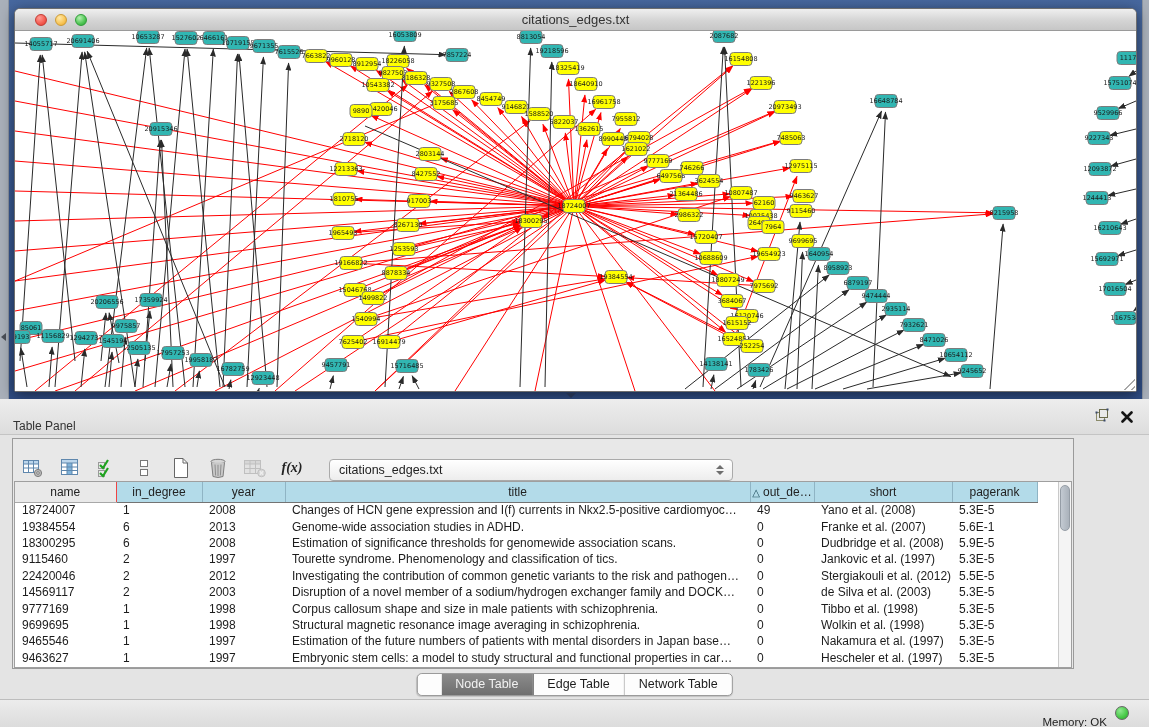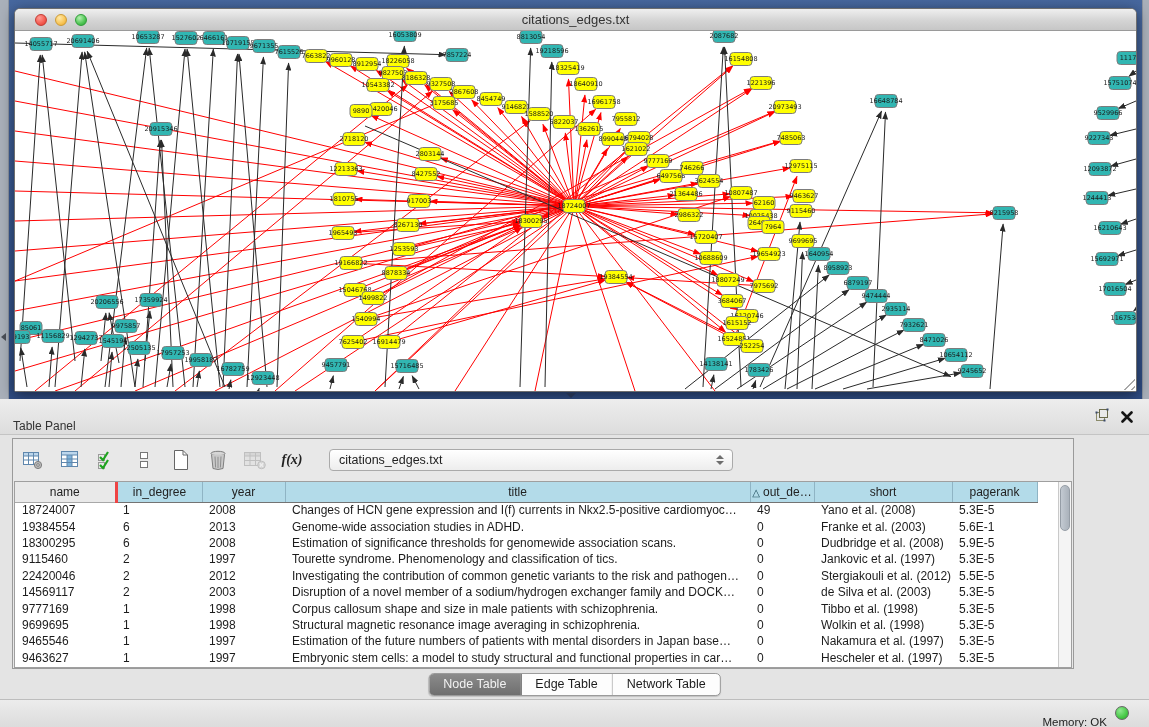--- a/index.html
+++ b/index.html
@@ -33,46 +33,46 @@
   .table-panel{position:absolute;top:399px;left:0;width:1149px;height:328px;background:#e4e4e4;}
   .tp-header{position:absolute;top:0;left:0;right:0;height:36px;
     background:linear-gradient(180deg,#ededed,#dddddd);border-bottom:1px solid #c4c4c4;}
   .tp-title{position:absolute;left:13px;top:11px;font-size:12px;color:#333;margin-top:9px;}
   .tp-icon{position:absolute;top:9px;cursor:default;}
   .tp-icon.float{right:40px;}
   .tp-icon.close{right:16px;top:10px;}
 
   .tp-inset{position:absolute;top:39px;left:12px;width:1062px;height:231px;
     border:1px solid #9a9a9a;background:#e8e8e8;}
-  .toolbar{position:absolute;top:0;left:0;right:0;height:42px;display:flex;align-items:center;padding-left:8px;}
+  .toolbar{position:absolute;top:0;left:0;right:0;height:42px;display:flex;align-items:flex-end;padding-left:8px;}
   .tb-btn{margin-right:13px;display:flex;align-items:center;justify-content:center;width:24px;height:26px;}
   .fx-label{font-family:"Liberation Serif",serif;font-style:italic;font-weight:bold;font-size:14px;color:#222;}
   .combo{margin-left:12px;width:404px;height:22px;border:1px solid #aaa;border-radius:4px;
     background:linear-gradient(180deg,#ffffff,#ededed);display:flex;align-items:center;padding:0 8px 0 9px;
     box-shadow:inset 0 1px 0 #fff;}
   .combo-text{flex:1;font-size:12.5px;color:#222;}
   .combo-arrows{display:flex;flex-direction:column;gap:2px;align-items:center;}
   .combo-arrows .up{width:0;height:0;border-left:4px solid transparent;border-right:4px solid transparent;border-bottom:4px solid #6e6e6e;}
   .combo-arrows .dn{width:0;height:0;border-left:4px solid transparent;border-right:4px solid transparent;border-top:4px solid #6e6e6e;}
 
   .table-region{position:absolute;top:42px;left:1px;width:1058px;height:187px;background:#fff;border:1px solid #9f9f9f;}
   table{border-collapse:collapse;table-layout:fixed;width:1022px;font-size:12px;color:#1c1c1c;}
   th{height:20px;font-weight:normal;font-size:12px;color:#222;text-align:center;
     border-bottom:1px solid #737373;border-right:1px solid #8fb4c4;padding:0;overflow:hidden;white-space:nowrap;}
   th.hblue{background:#b3dbe9;}
-  th.hgray{background:#e9e9e9;border-right:3px solid #ef4444;border-bottom:1px solid #a8a8a8;}
+  th.hgray{background:#e9e9e9;border-right:1px solid #ef4444;border-bottom:1px solid #a8a8a8;}
   td{height:16.4px;padding:0 0 0 7px;overflow:hidden;white-space:nowrap;}
   .sort-glyph{font-size:10px;margin-right:3px;color:#1c4c5c;}
   .vscroll{position:absolute;right:0;top:0;width:13px;height:185px;background:#f4f4f4;border-left:1px solid #c9c9c9;}
   .vthumb{position:absolute;left:1px;top:3px;width:10px;height:46px;border-radius:6px;
     background:linear-gradient(90deg,#c3cad2,#aab2bb);border:1px solid #959da6;}
 
   .tabs-row{position:absolute;top:272px;left:0;right:0;height:28px;}
   .seg-control{position:absolute;left:50%;transform:translateX(-50%);top:2px;display:flex;
-    border:1px solid #9b9b9b;border-radius:5px;overflow:hidden;background:#fdfdfd;box-shadow:0 1px 1px rgba(0,0,0,.15);}
+    border:1px solid #9b9b9b;border-radius:5px;overflow:hidden;background:#fdfdfd;box-shadow:0 1px 1px rgba(0,0,0,.15);padding-left:24px;}
   .seg{padding:3px 14px 4px;font-size:12.5px;color:#1c1c1c;border-right:1px solid #c0c0c0;}
   .seg:last-child{border-right:none;}
   .seg.active{background:linear-gradient(180deg,#8b8b8b,#6f6f6f);color:#f2f2f2;border-right:1px solid #6a6a6a;}
 
   .status-row{position:absolute;top:300px;left:0;right:0;height:28px;
     background:linear-gradient(180deg,#ececec,#dcdcdc);border-top:1px solid #bdbdbd;}
   .mem-label{position:absolute;right:42px;top:16px;font-size:11.5px;color:#222;}
   .mem-dot{position:absolute;right:20px;top:6px;width:14px;height:14px;border-radius:50%;
     background:radial-gradient(circle at 35% 30%,#8fe88f,#46c846 60%,#2da32d);border:1px solid #666;}
 </style>
@@ -899,21 +899,21 @@
               <td>49</td>
               <td>Yano et al. (2008)</td>
               <td>5.3E-5</td>
             </tr>
             <tr>
               <td>19384554</td>
               <td>6</td>
               <td>2013</td>
               <td>Genome-wide association studies in ADHD.</td>
               <td>0</td>
-              <td>Franke et al. (2003)</td>
+              <td>Franke et al. (2007)</td>
               <td>5.6E-1</td>
             </tr>
             <tr>
               <td>18300295</td>
               <td>6</td>
               <td>2008</td>
               <td>Estimation of significance thresholds for genomewide association scans.</td>
               <td>0</td>
               <td>Dudbridge et al. (2008)</td>
               <td>5.9E-5</td>

